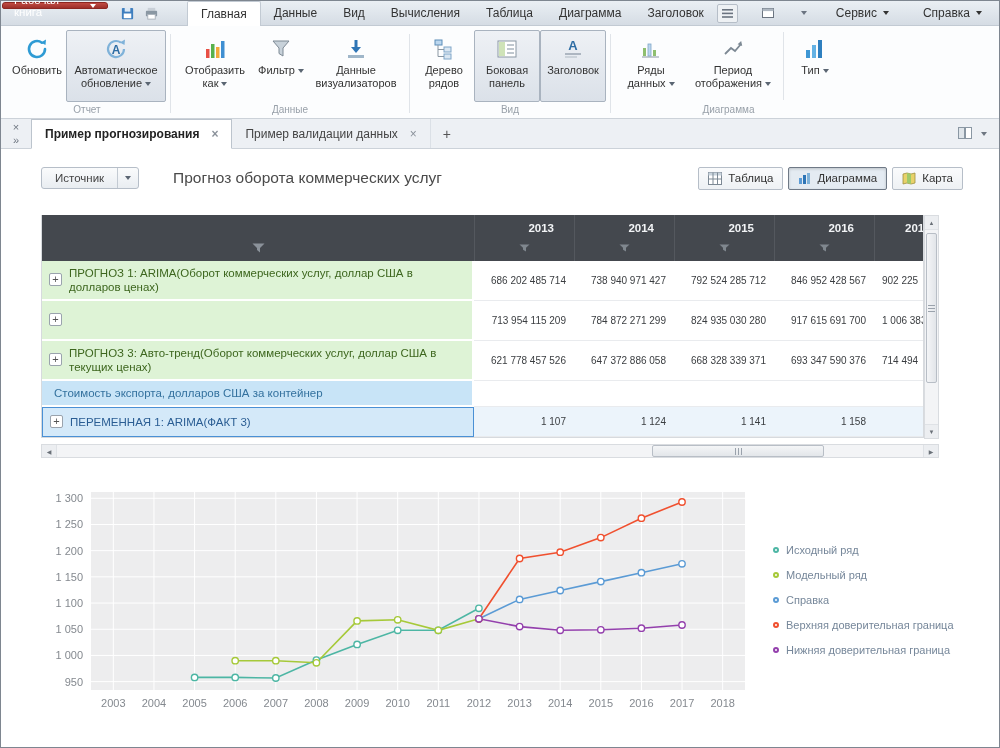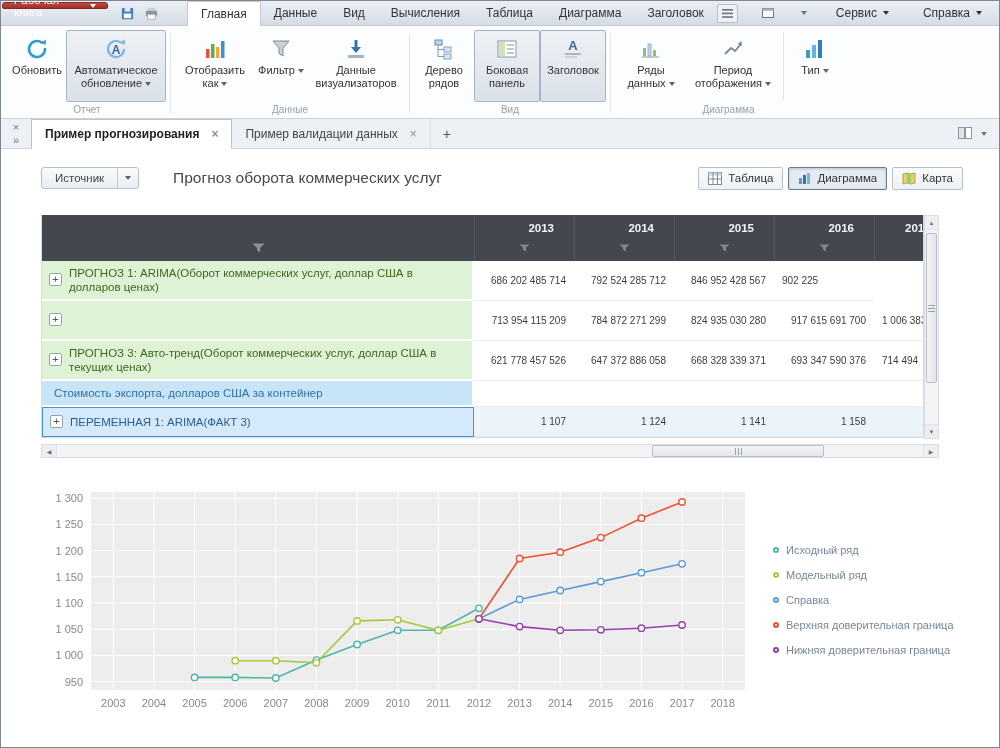--- a/index.html
+++ b/index.html
@@ -441,20 +441,21 @@
               <span class="year-label">2017</span>
             </div>
           </div>
 
           <div class="tr h40">
             <div class="label-cell label-col green">
               <span class="expand">+</span>
               <span>ПРОГНОЗ 1: ARIMA(Оборот коммерческих услуг, доллар США в долларов ценах)</span>
             </div>
             <div class="num-cell year-col">686 202 485 714</div>
+            <div class="num-cell year-col">738 940 971 427</div>
             <div class="num-cell year-col">792 524 285 712</div>
             <div class="num-cell year-col">846 952 428 567</div>
             <div class="num-cell year-col left">902 225</div>
           </div>
 
           <div class="tr h40">
             <div class="label-cell label-col green">
               <span class="expand">+</span>
             </div>
             <div class="num-cell year-col">713 954 115 209</div>

